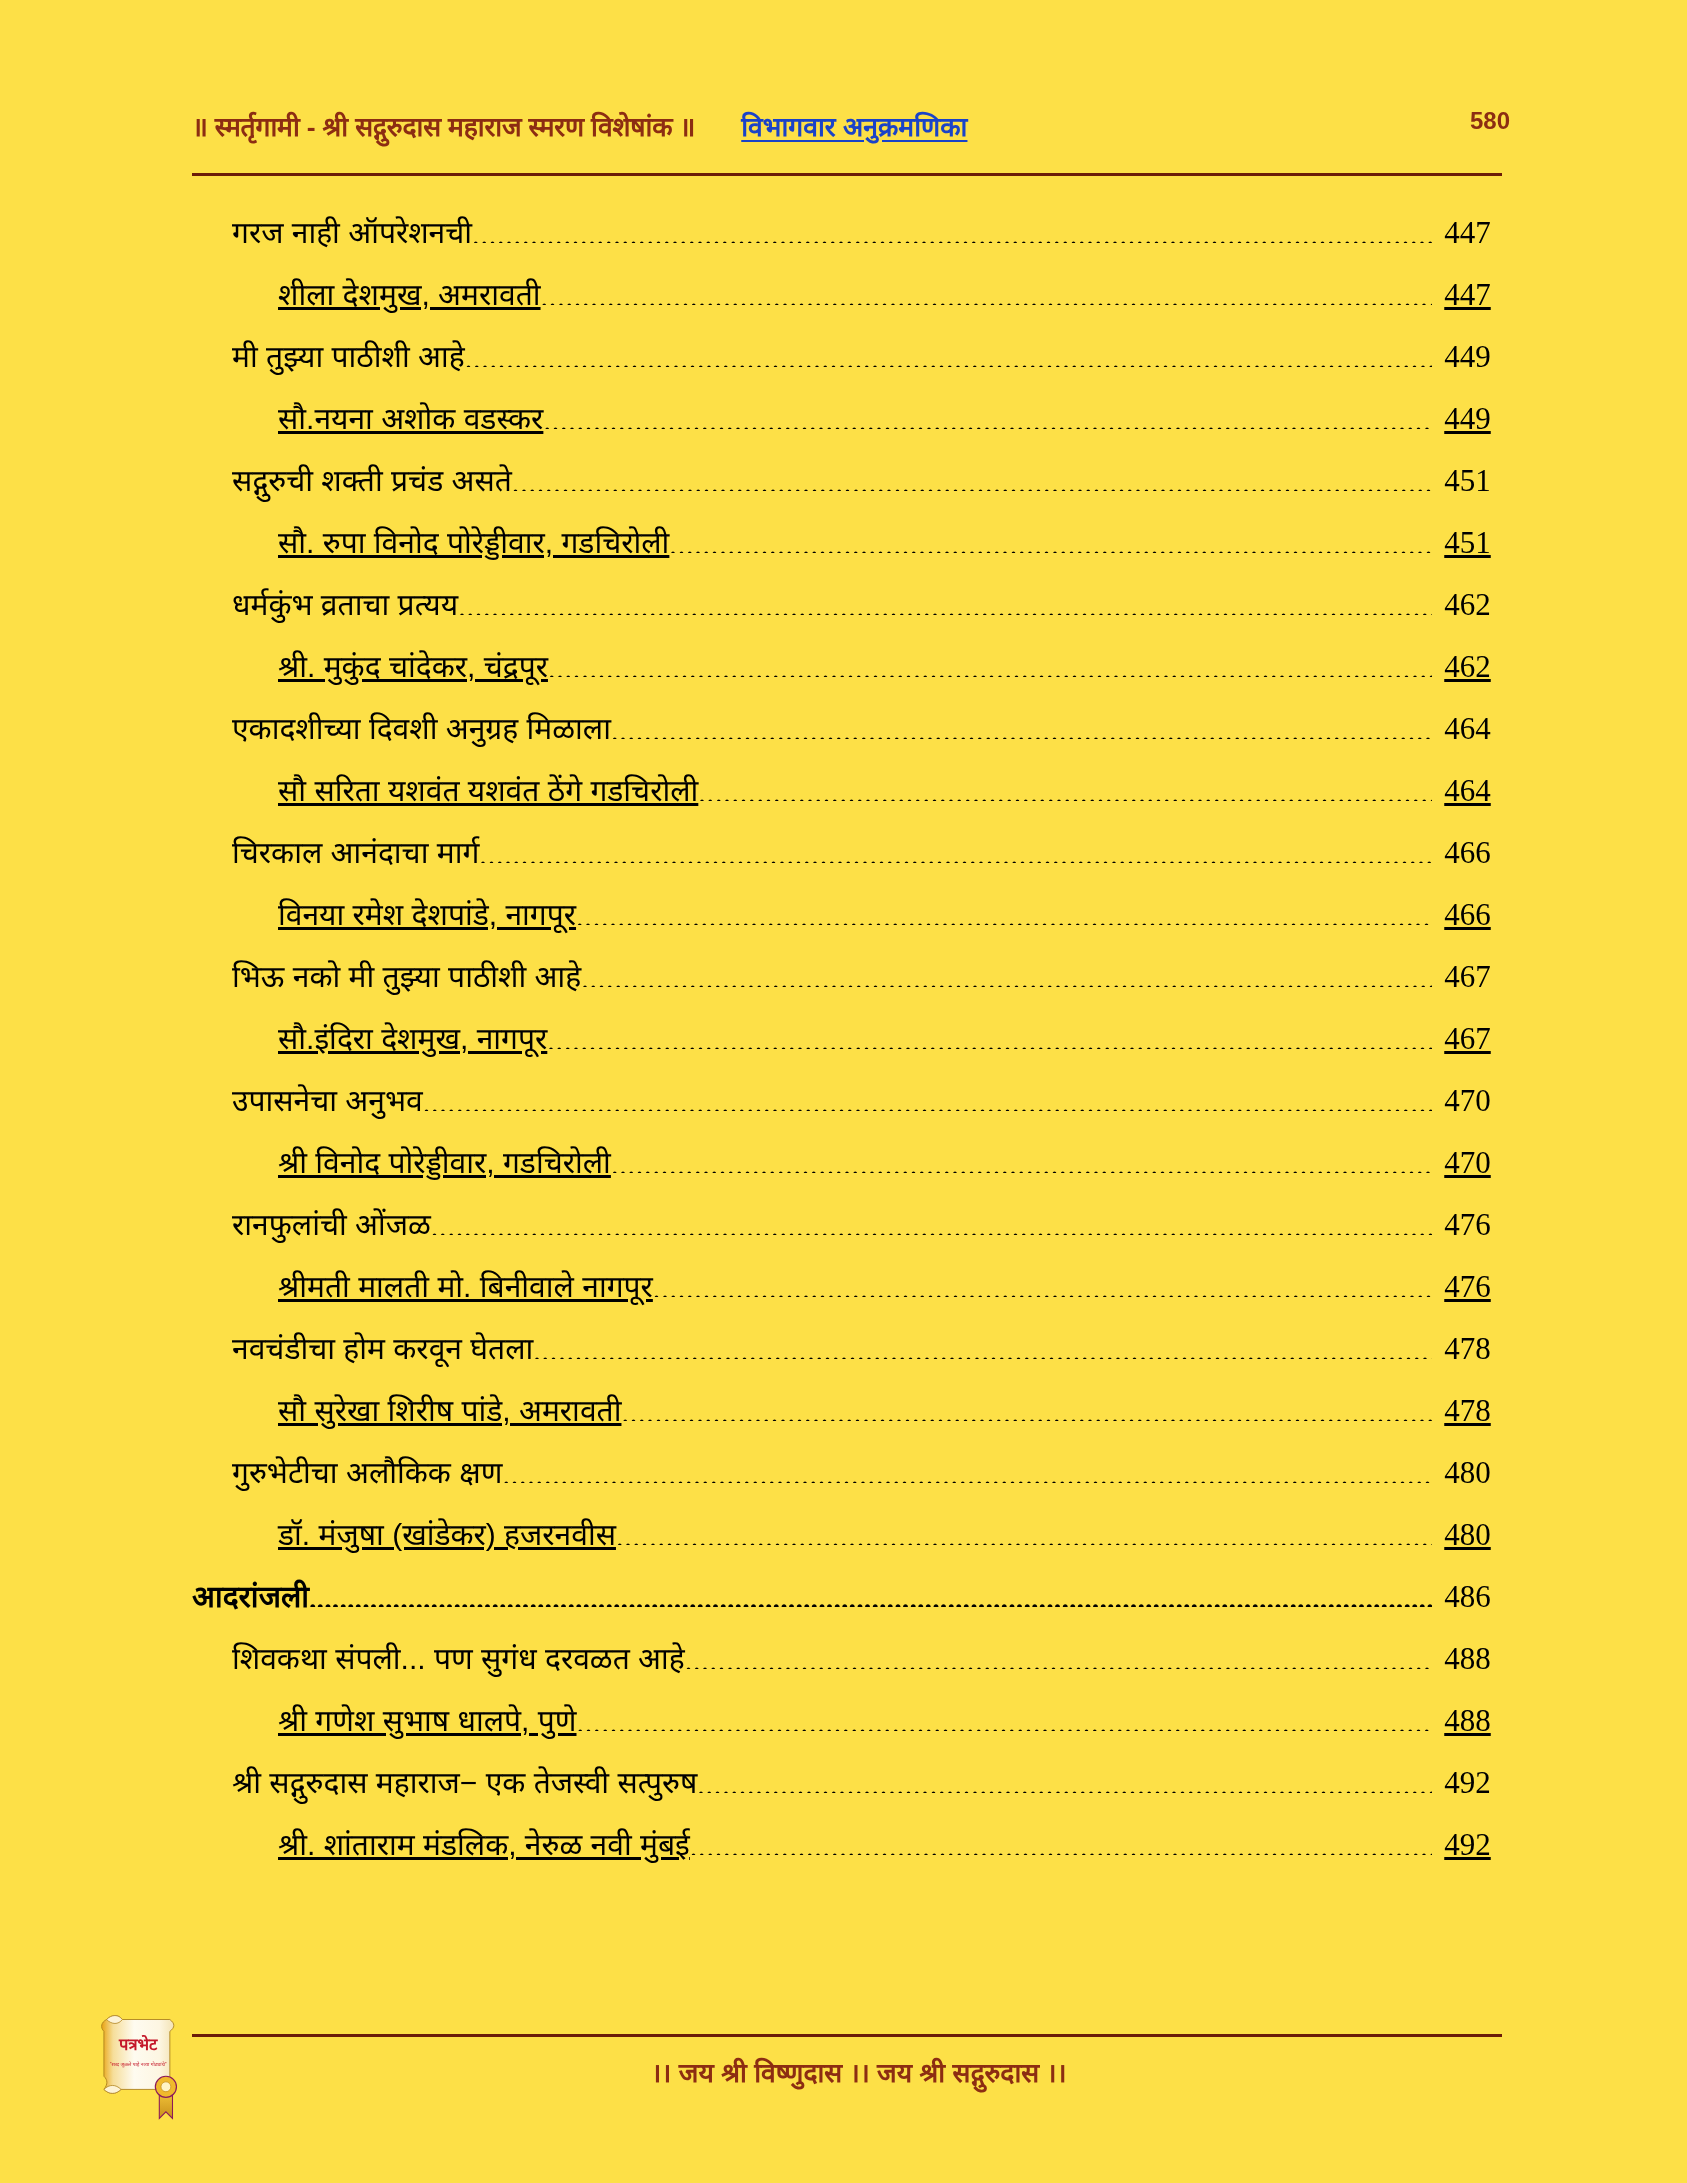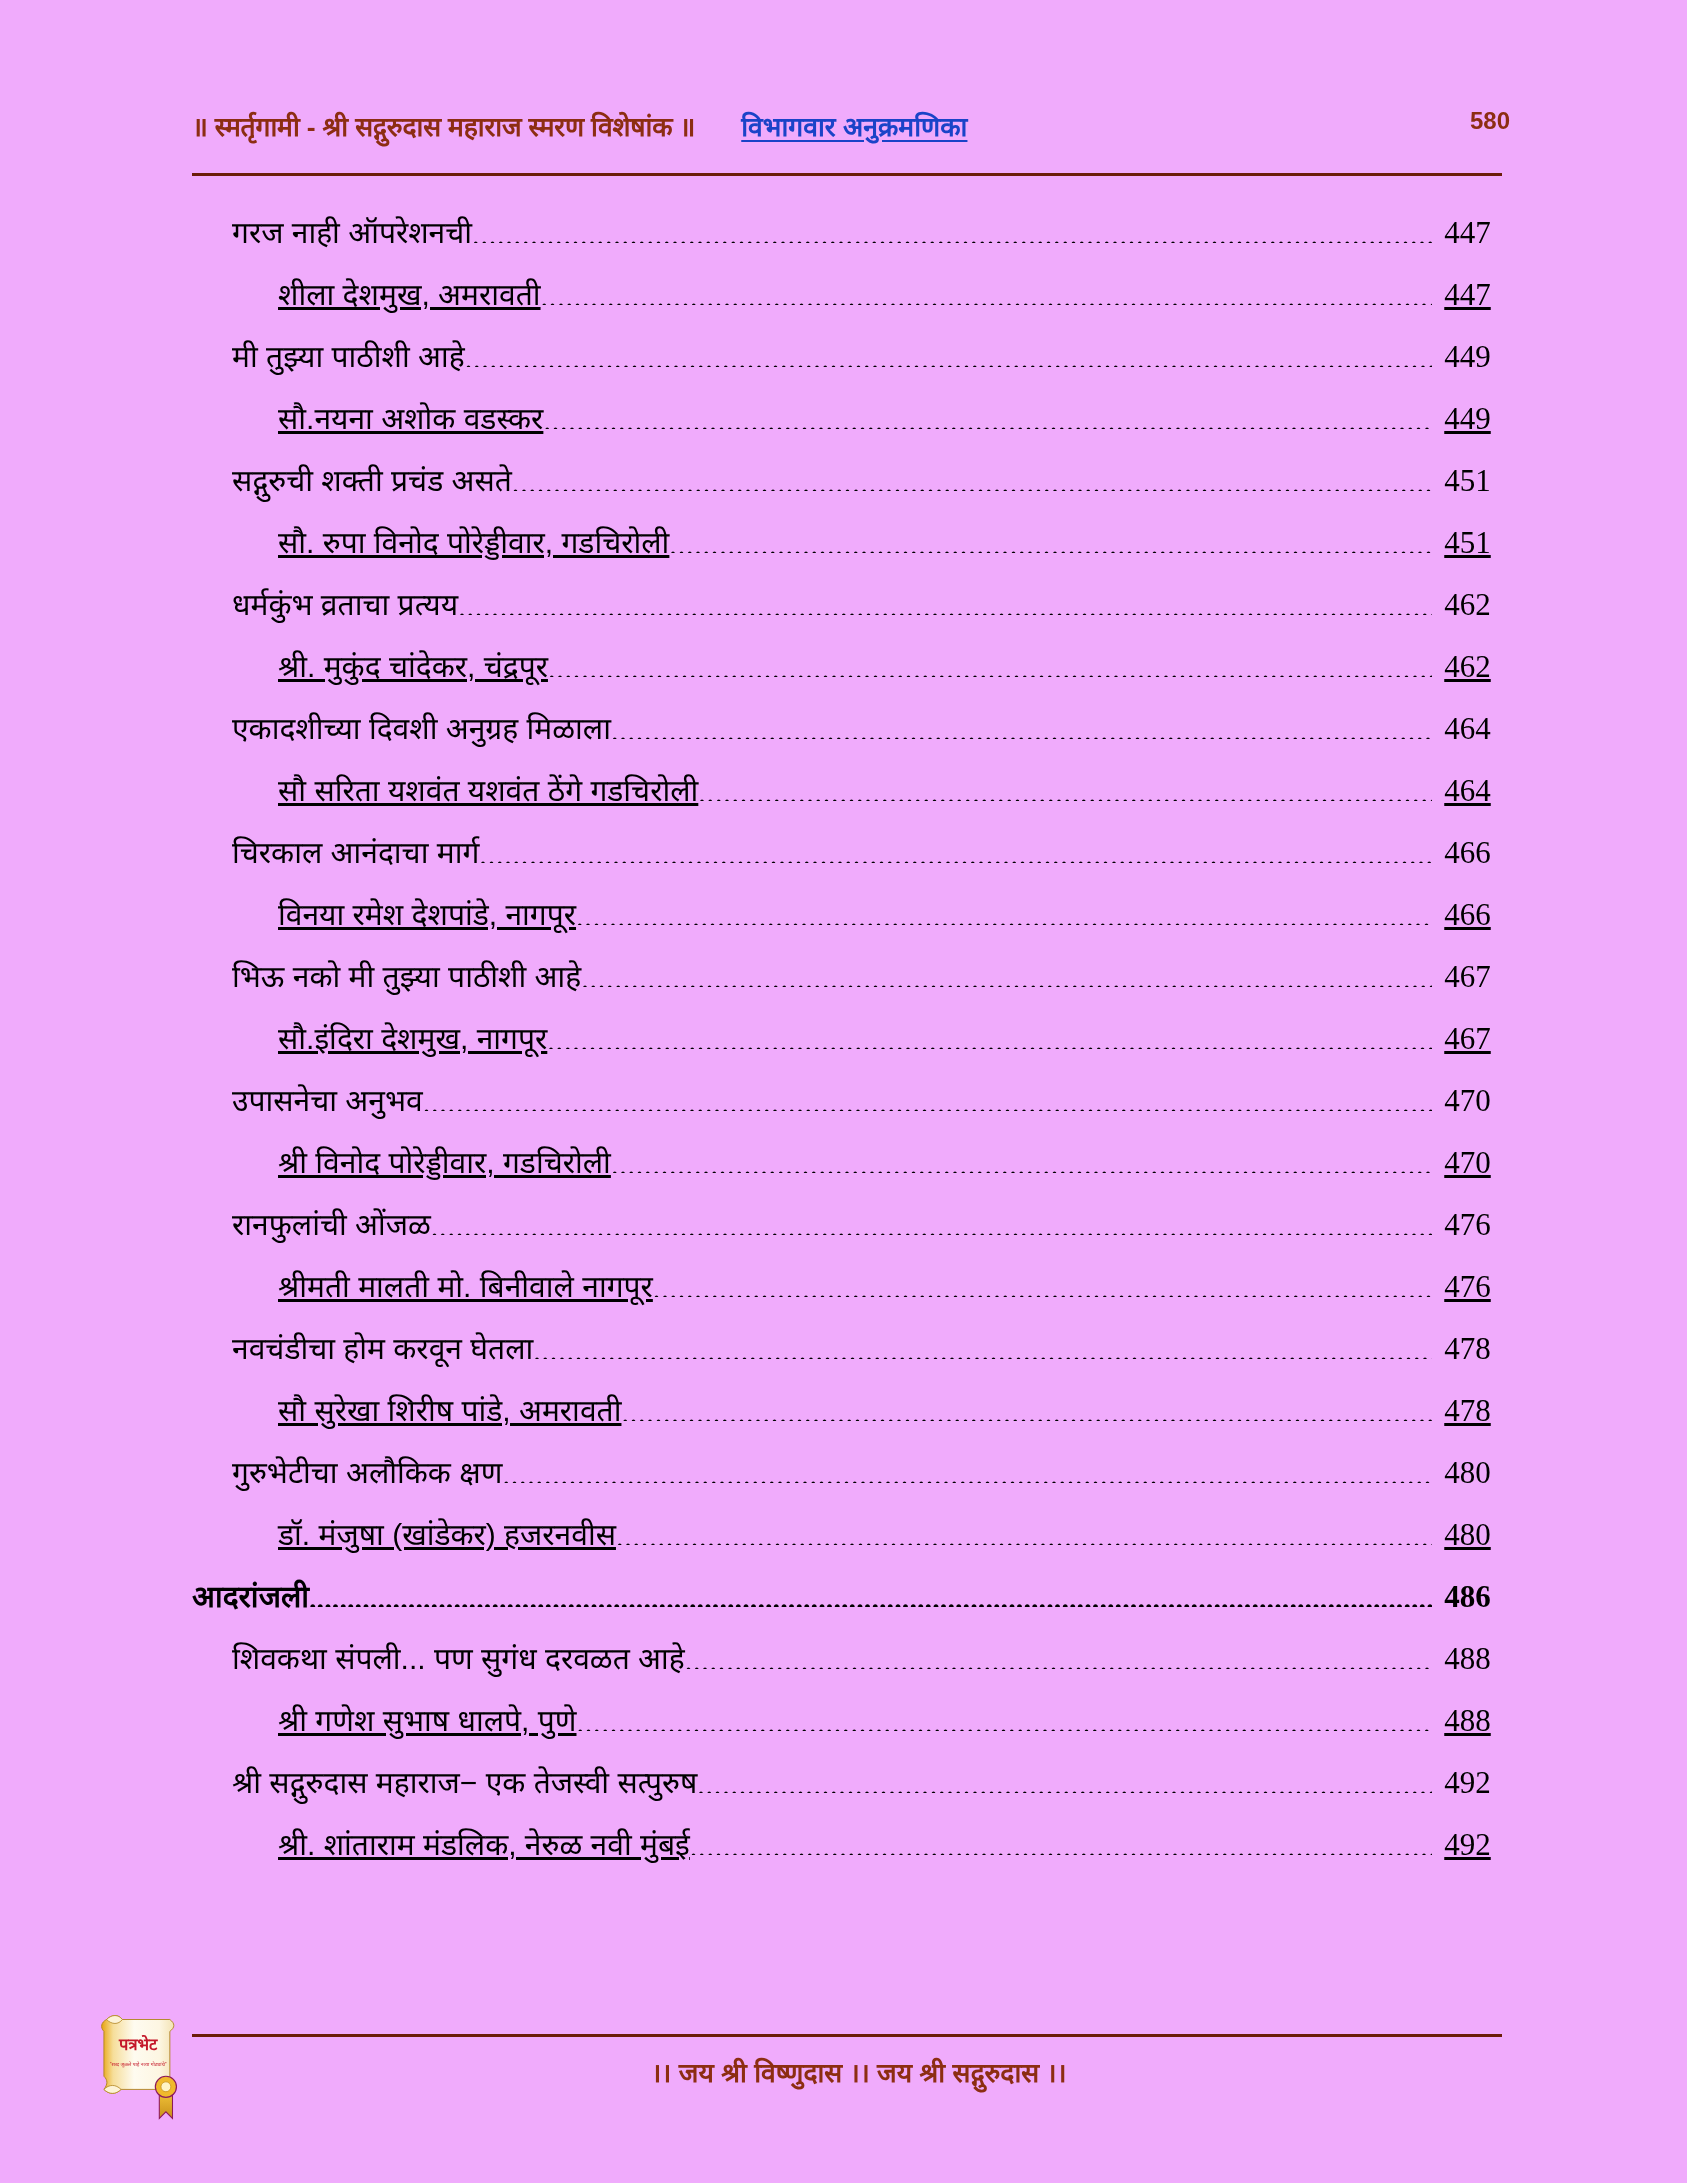--- a/index.html
+++ b/index.html
@@ -4,21 +4,21 @@
 <style>
   html, body {
     margin: 0;
     padding: 0;
     background: #ffffff;
   }
   .page {
     position: relative;
     width: 1687px;
     height: 2183px;
-    background: #f0abfc;
+    background: #fde047;
     font-family: "Liberation Sans", "DejaVu Sans", sans-serif;
     overflow: hidden;
     box-sizing: border-box;
   }
 
   
   .header {
     position: absolute;
     left: 192px;
     top: 99px;
@@ -118,21 +118,21 @@
 
   .toc-page {
     flex: 0 0 auto;
     font-family: "Liberation Serif", "DejaVu Serif", serif;
     font-size: 31px;
     color: #000;
     text-align: center;
     min-width: 69px;
     line-height: 1.0;
   }
-  .toc-row.level-section .toc-page { font-weight: bold; }
+  .toc-row.level-section .toc-page { font-weight: normal; }
 
   
   .footer-rule {
     position: absolute;
     left: 192px;
     top: 2034px;
     width: 1310px;
     height: 3.3px;
     background: #6b1c08;
   }

